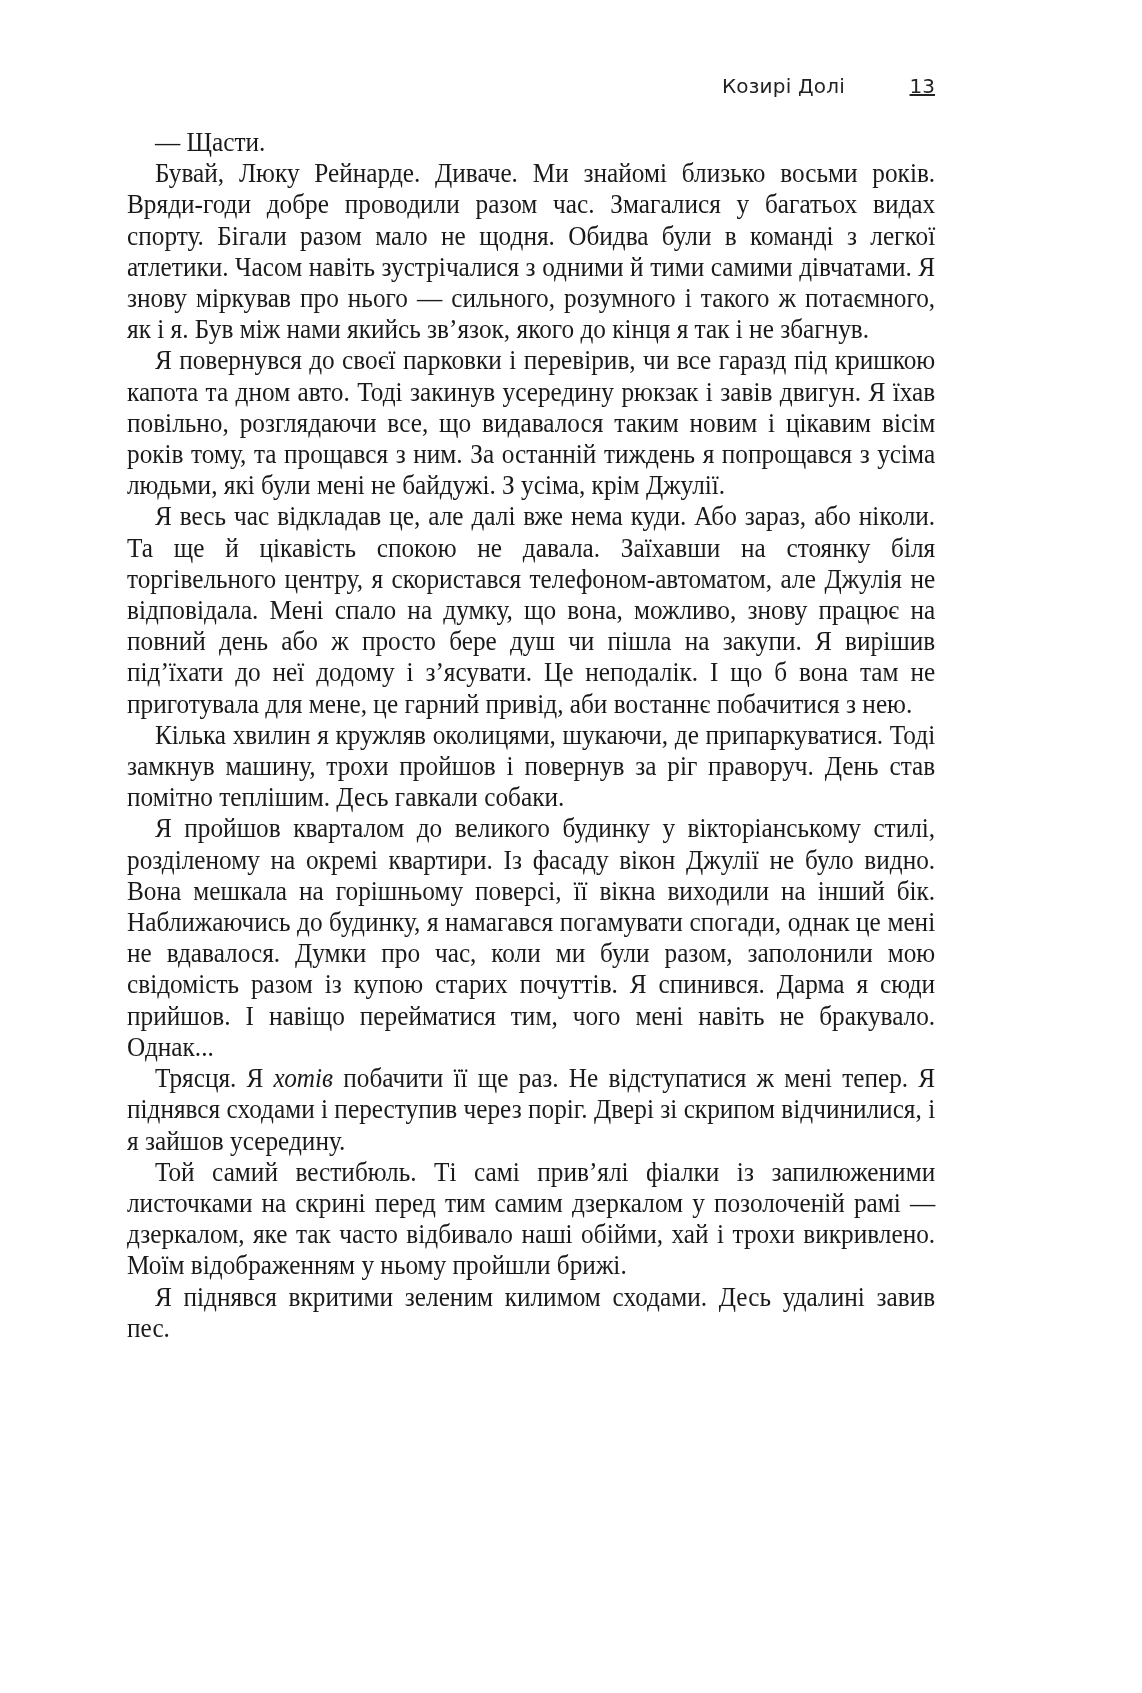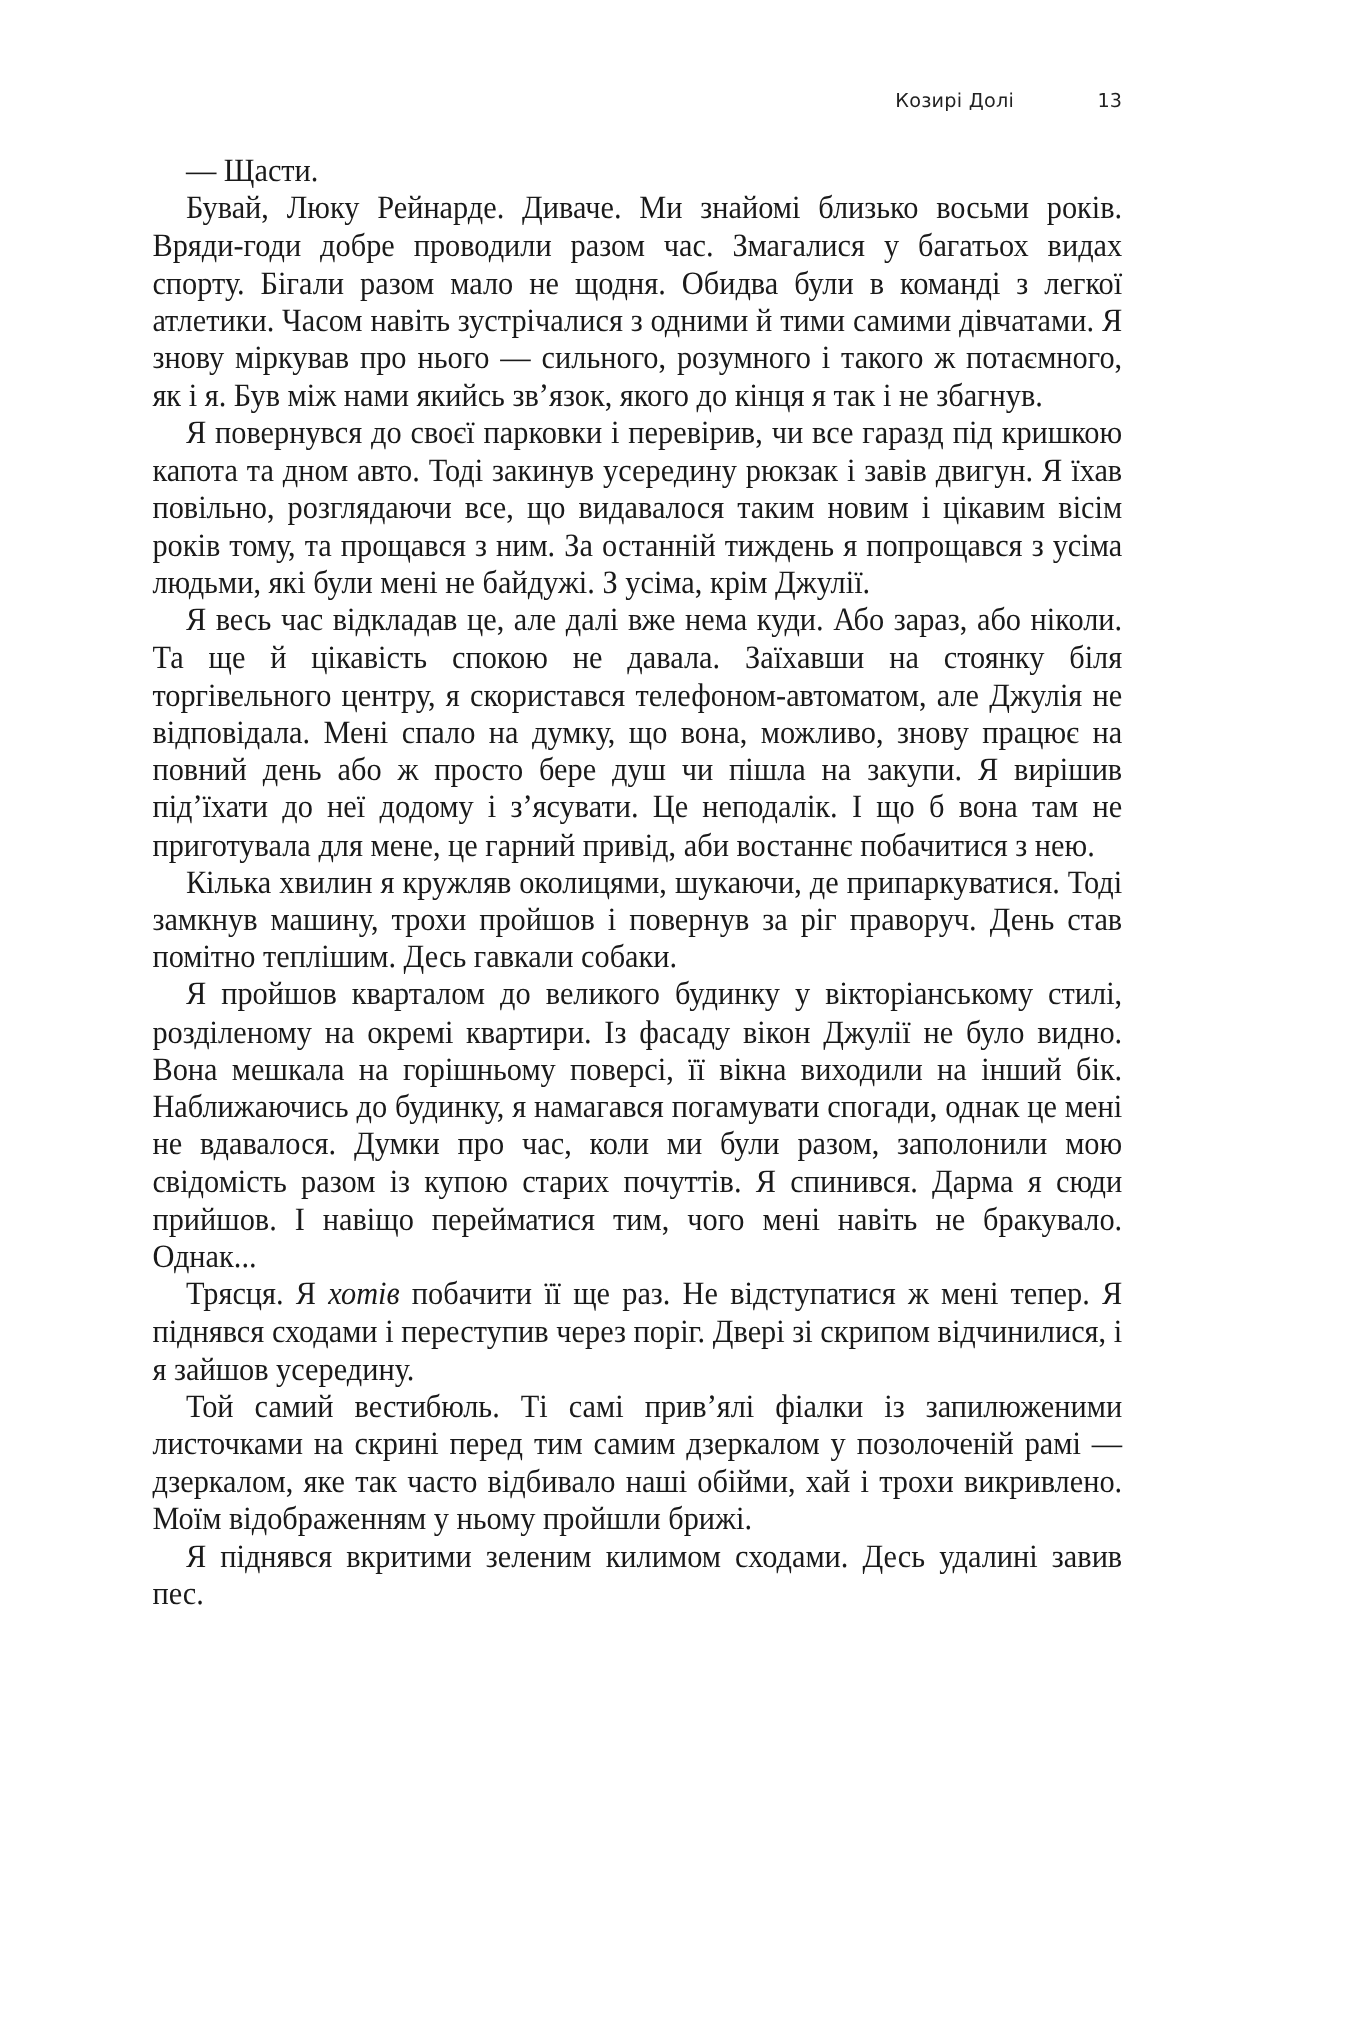--- a/index.html
+++ b/index.html
@@ -14,33 +14,34 @@
       overflow: hidden;
       color: #1a1a1a;
     }
     .running-header {
       position: absolute;
       top: 74px;
       left: 127px;
       width: 808px;
       height: 30px;
       font-family: "DejaVu Sans", sans-serif;
-      font-size: 16px;
+      font-size: 20px;
       color: #222;
     }
     .running-title {
       position: absolute;
       right: 90px;
       top: 0;
       letter-spacing: 0.2px;
     }
     .page-number {
       position: absolute;
       right: 0;
       top: 0;
+      text-decoration: underline;
     }
     .body-text {
       position: absolute;
       top: 127px;
       left: 127px;
       width: 808px;
       font-family: "Liberation Serif", "DejaVu Serif", serif;
       font-size: 27.2px;
       line-height: 31.2px;
       text-align: justify;

